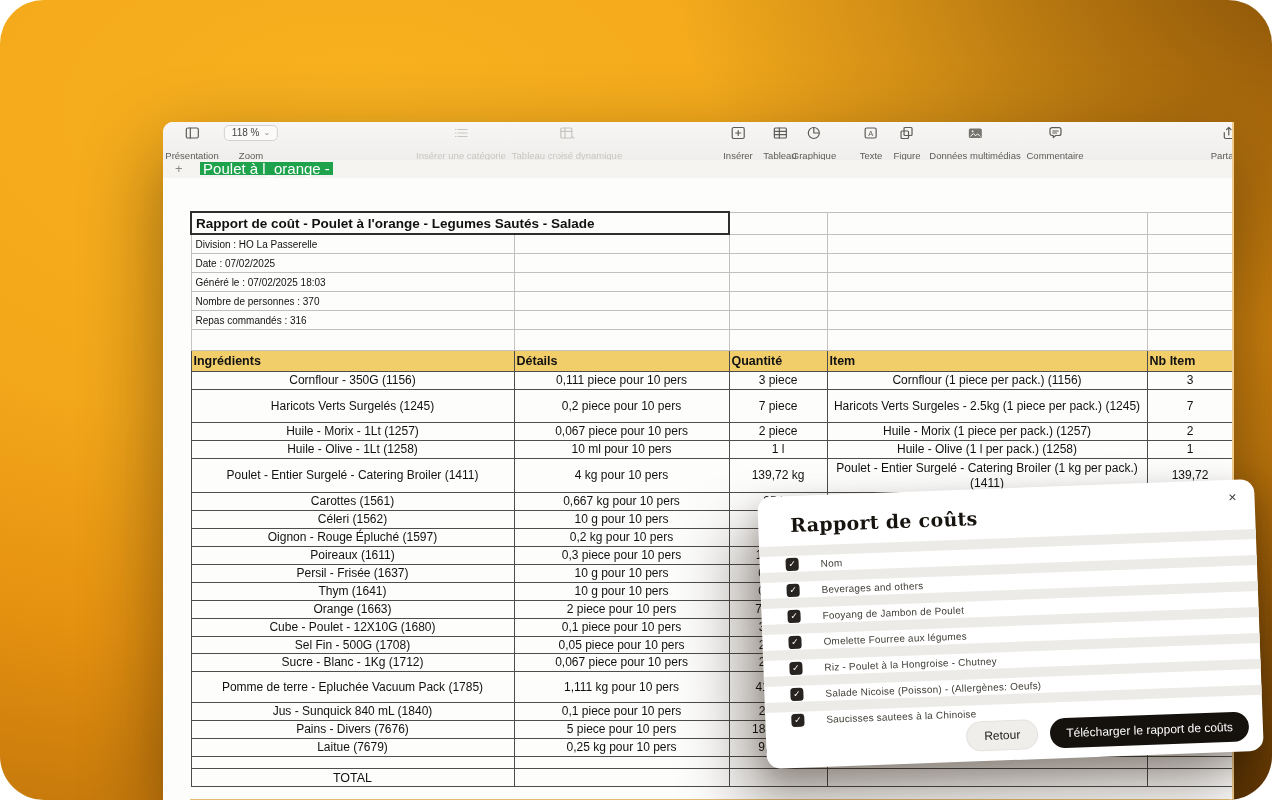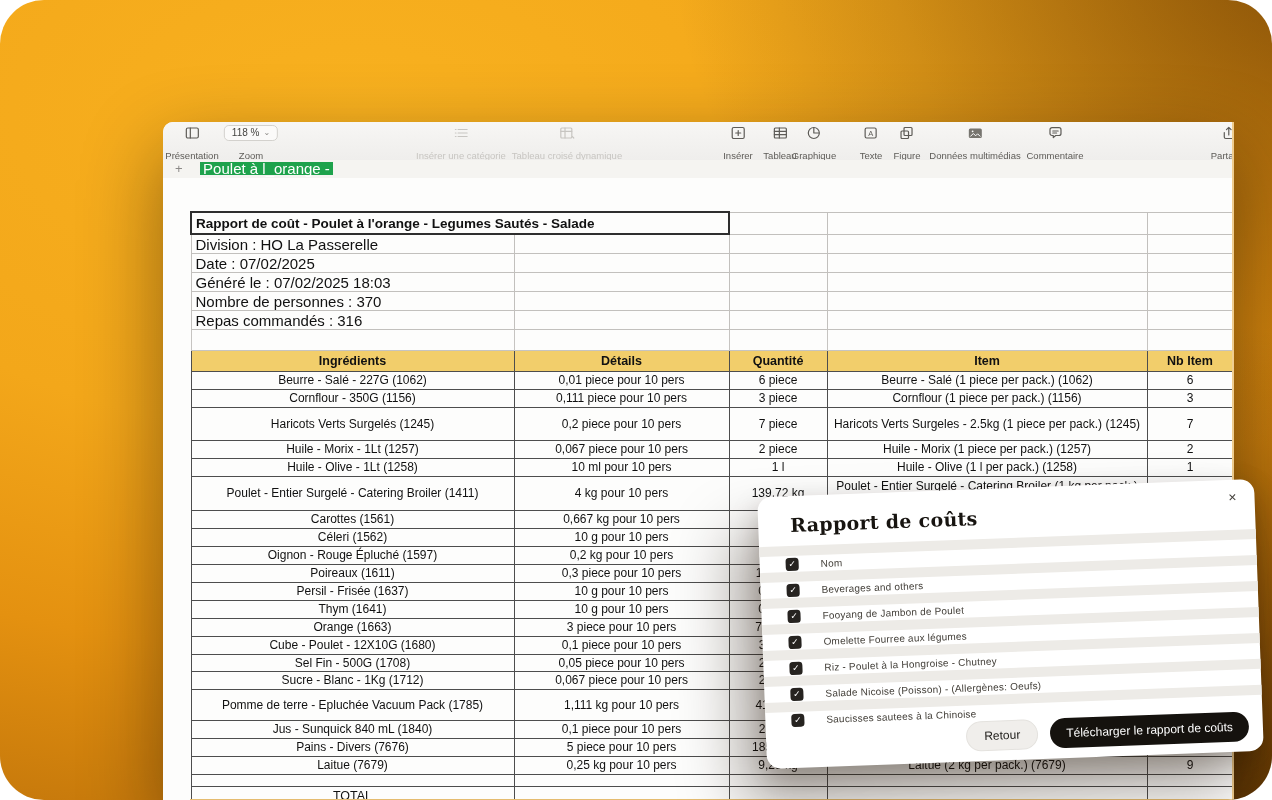--- a/index.html
+++ b/index.html
@@ -27,24 +27,24 @@
   .tab-add{position:absolute;left:12px;top:1px;font-size:13px;color:#8b8987;}
   .tab-pill{position:absolute;left:37px;top:2px;height:13px;width:133px;border-radius:0;
     display:flex;align-items:center;justify-content:center;font-size:15px;color:#fff;}
   
   .sheet{position:absolute;left:0;top:57px;right:0;bottom:0;background:#FDFDFC;}
   table.report{position:absolute;left:27px;top:32px;border-collapse:collapse;table-layout:fixed;
     width:1042px;color:#111;}
   table.report td,table.report th{padding:0 2px;overflow:hidden;}
   tr.title-row td{border:1px solid #c2c0bd;height:20px;}
   td.title-cell{border:2px solid #2e2e2e !important;font-weight:bold;font-size:13.5px;padding-left:4px !important;}
-  tr.info-row td{border:1px solid #c2c0bd;height:18px;font-size:15px;padding-left:4px !important;}
+  tr.info-row td{border:1px solid #c2c0bd;height:18px;font-size:10px;padding-left:4px !important;}
   tr.spacer-row td{border:1px solid #c6c4c1;height:20px;}
   tr.head-row th{border:1px solid #4d4d4d;height:20px;font-size:12.5px;font-weight:bold;
-    background:#F2CE6B;text-align:center;}
+    background:#F2CE6B;text-align:left;}
   tr.data-row td{border:1px solid #4d4d4d;font-size:12px;text-align:center;line-height:1.18;}
   tr.spacer2-row td{border:1px solid #4d4d4d;height:11px;}
   tr.total-row td{border:1px solid #4d4d4d;height:17px;font-size:12.5px;text-align:center;}
   .tan-strip{position:absolute;left:27px;top:620px;width:1042px;height:3px;background:#E5BC6F;z-index:5;}
   
   .dialog{position:absolute;left:762px;top:488px;width:497px;height:272px;background:#fff;
     border-radius:14px;transform:rotate(-2.1deg);z-index:50;
     box-shadow:-28px 36px 60px rgba(30,14,0,.34), 0 12px 28px rgba(30,14,0,.25);}
   .dialog-title{font-family:"DejaVu Serif",serif;font-weight:700;font-size:19px;color:#171410;
     margin:18px 0 0 32px;letter-spacing:.3px;}
@@ -255,27 +255,20 @@
               <td></td>
             </tr>
             <tr class="head-row">
               <th>Ingrédients</th>
               <th>Détails</th>
               <th>Quantité</th>
               <th>Item</th>
               <th>Nb Item</th>
             </tr>
             <tr class="data-row" style="height: 18px;">
-              <td>Beurre - Salé - 227G (1062)</td>
-              <td>0,01 piece pour 10 pers</td>
-              <td>6 piece</td>
-              <td>Beurre - Salé (1 piece per pack.) (1062)</td>
-              <td>6</td>
-            </tr>
-            <tr class="data-row" style="height: 18px;">
               <td>Cornflour - 350G (1156)</td>
               <td>0,111 piece pour 10 pers</td>
               <td>3 piece</td>
               <td>Cornflour (1 piece per pack.) (1156)</td>
               <td>3</td>
             </tr>
             <tr class="data-row" style="height: 33px;">
               <td>Haricots Verts Surgelés (1245)</td>
               <td>0,2 piece pour 10 pers</td>
               <td>7 piece</td>
@@ -340,21 +333,21 @@
             </tr>
             <tr class="data-row" style="height: 18px;">
               <td>Thym (1641)</td>
               <td>10 g pour 10 pers</td>
               <td>0,37 kg</td>
               <td></td>
               <td></td>
             </tr>
             <tr class="data-row" style="height: 18px;">
               <td>Orange (1663)</td>
-              <td>3 piece pour 10 pers</td>
+              <td>2 piece pour 10 pers</td>
               <td>74 piece</td>
               <td></td>
               <td></td>
             </tr>
             <tr class="data-row" style="height: 18px;">
               <td>Cube - Poulet - 12X10G (1680)</td>
               <td>0,1 piece pour 10 pers</td>
               <td>3 piece</td>
               <td></td>
               <td></td>

